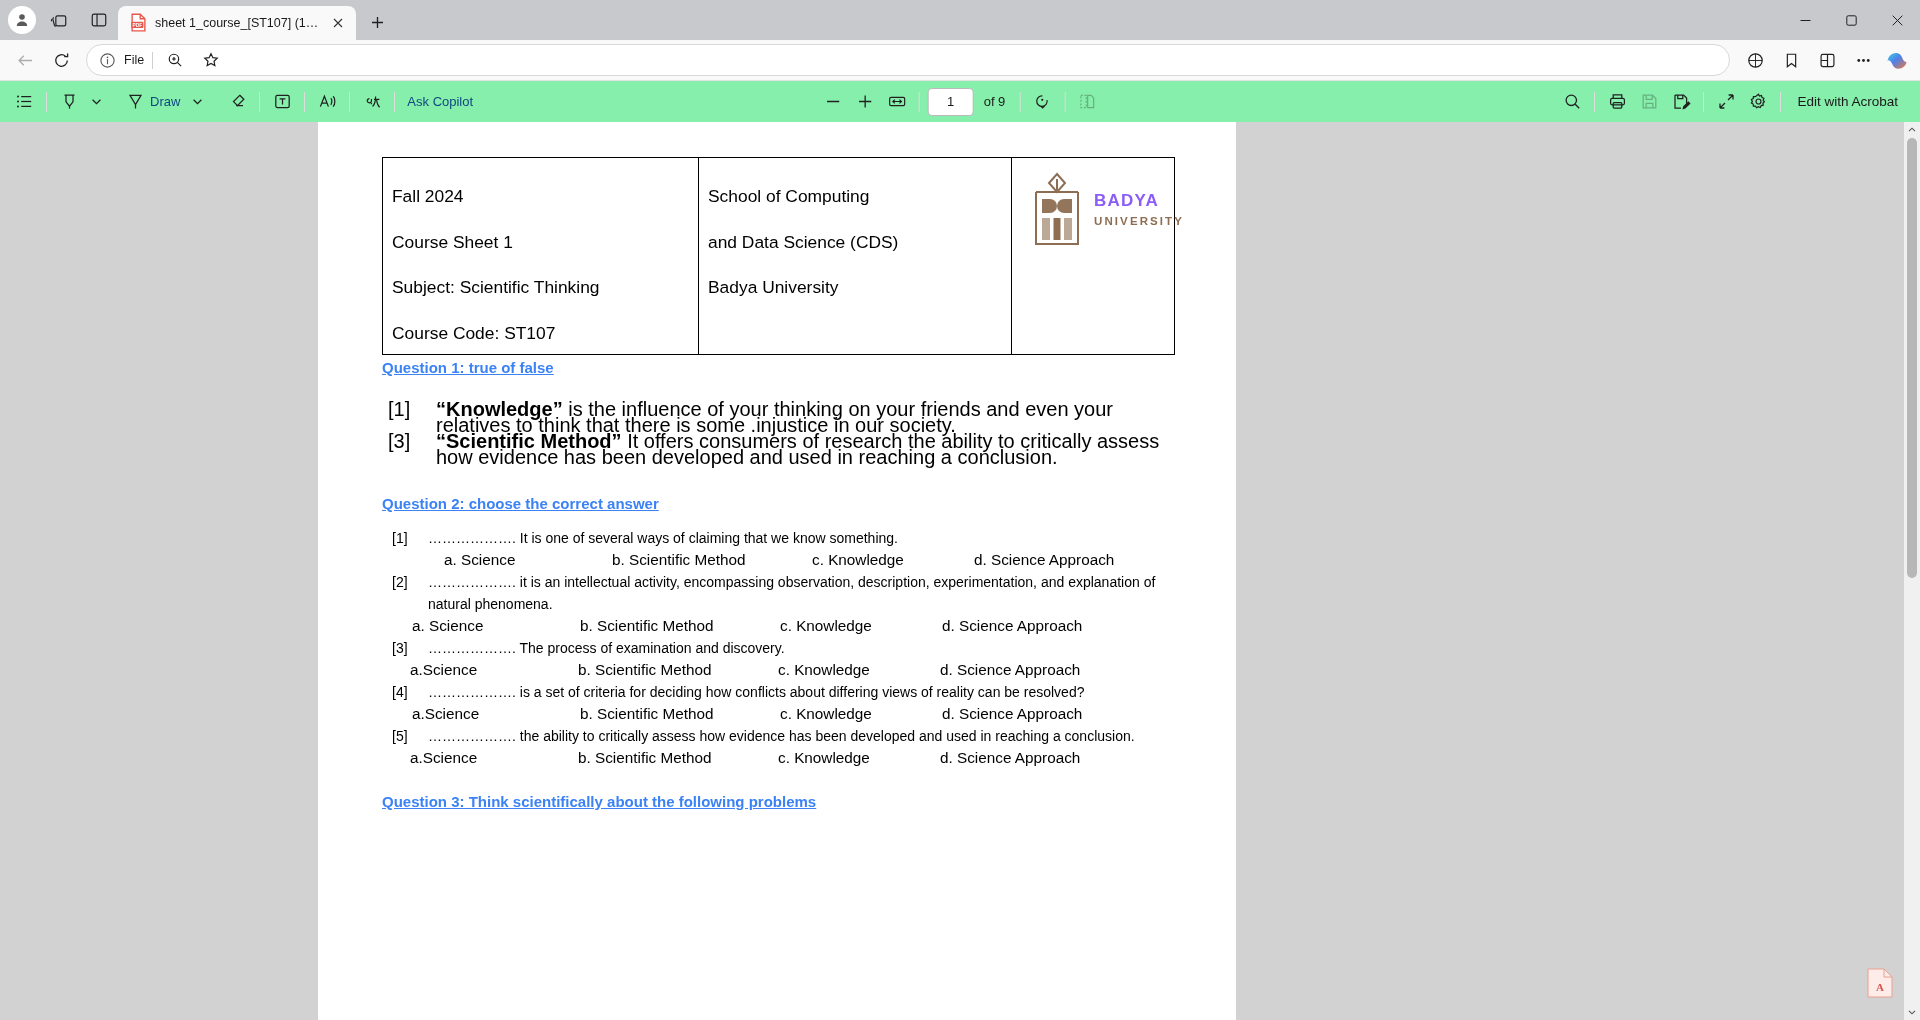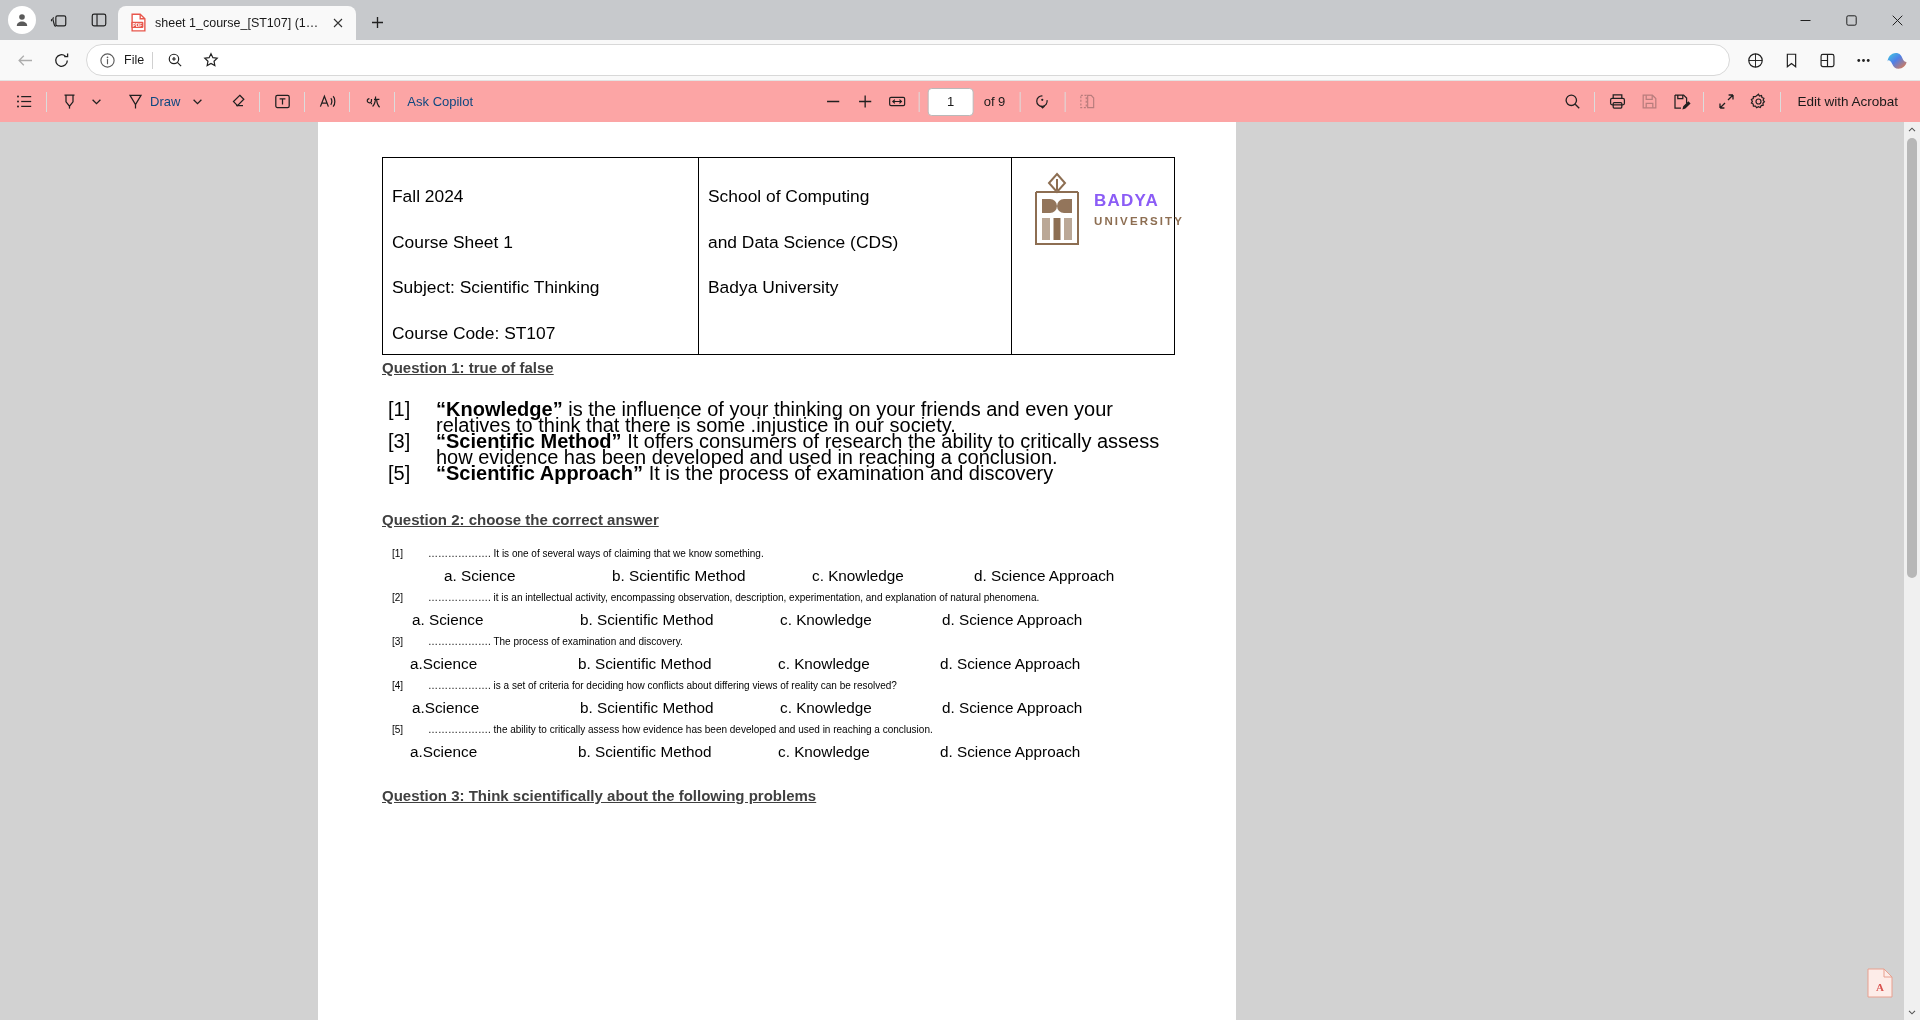--- a/index.html
+++ b/index.html
@@ -88,21 +88,21 @@
   .omni-act { width: 28px; height: 28px; border-radius: 50%; display:flex; align-items:center; justify-content:center; flex:0 0 28px;}
   .omni-act svg { width: 16px; height: 16px; }
 
   .copilot-btn {
     width: 30px; height: 30px; border-radius: 6px;
     display: flex; align-items: center; justify-content: center; flex: 0 0 30px;
   }
 
   
   .pdfbar {
-    height: 42px; background: #fca5a5; border-top: 1px solid #e3e3e3;
+    height: 42px; background: #86efac; border-top: 1px solid #e3e3e3;
     display: flex; align-items: center; position: relative;
   }
   .pdf-left { display: flex; align-items: center; padding-left: 8px; gap: 0px; }
   .pdf-center {
     position: absolute; left: 50%; transform: translateX(-50%);
     display: flex; align-items: center;
   }
   .pdf-right {
     margin-left: auto; display: flex; align-items: center; padding-right: 12px;
   }
@@ -155,35 +155,35 @@
     display: flex; align-items: center; height: 100%;
     padding: 6px 0 6px 8px; gap: 9px;
   }
   .logo-mark { width: 56px; height: 78px; flex: 0 0 56px; }
   .logo-text { display: flex; flex-direction: column; gap: 4px; }
   .logo-t1 { font-size: 17px; letter-spacing: 1.2px; color: #8b5cf6; font-weight: 700; }
   .logo-t2 { font-size: 11.5px; letter-spacing: 2.1px; color: #8d6e52; font-weight: 700; }
 
   
   .qhead {
-    font-size: 15px; font-weight: 700; color: #404040; text-decoration: underline;
+    font-size: 15px; font-weight: 700; color: #3b82f6; text-decoration: underline;
     margin: 4px 0 0 4px; display: inline-block;
   }
   .q2head { margin-top: 30px; }
   .q3head { margin-top: 24px; }
   ol.qlist { list-style: none; margin: 24px 0 0 0; padding: 0; }
   ol.qlist li {
     font-size: 20px; color: #000; line-height: 16px;
     padding-left: 58px; position: relative; margin-bottom: 0px; text-indent: -24px;
   }
   ol.qlist li .num { display: inline-block; width: 24px; }
   b.em { font-weight: 700; }
 
   .mcq { margin: 14px 0 0 0; }
-  .mcq-row { font-size: 10px; color: #000; line-height: 22px; padding-left: 30px; }
+  .mcq-row { font-size: 14px; color: #000; line-height: 22px; padding-left: 30px; }
   .mcq-q { position: relative; padding-left: 50px; text-indent: -18px; }
   .mcq-q .num { display: inline-block; width: 18px; }
   .mcq-opts { display: flex; font-size: 15.3px; color: #000; line-height: 22px; }
   .mcq-opts span { display: inline-block; }
 
   
   .scrollbar {
     position: absolute; right: 0; top: 0; width: 16px; height: 898px;
     background: #f0f0f0;
   }
@@ -542,21 +542,20 @@
           </td>
         </tr>
       </tbody>
         </table>
 
       <div class="qhead">Question 1:  true of false</div>
 
       <ol class="qlist" id="q1list">
           <li><span class="num">[1]</span><b class="em">“Knowledge”</b><span> is the influence of your thinking on your friends and even your relatives to think that there is some  .injustice in our society.</span></li>
           <li><span class="num">[3]</span><b class="em">“Scientific Method”</b><span> It offers consumers of research the ability to critically assess how evidence has been developed and used in reaching a conclusion.</span></li>
-          <li><span class="num">[5]</span><b class="em">“Scientific Approach”</b><span> It is the process of examination and discovery</span></li>
         </ol>
 
       <div class="qhead q2head">Question 2: choose the correct answer</div>
 
       <div class="mcq" id="q2list">
           <div>
             <div class="mcq-row mcq-q"><span class="num">[1]</span><span>………………. It is one of several ways of claiming that we know something.</span></div>
             <div class="mcq-opts" style="padding-left: 66px;">
               <span style="width: 168px;">a.    Science</span>
               <span style="width: 200px;">b. Scientific Method</span>

